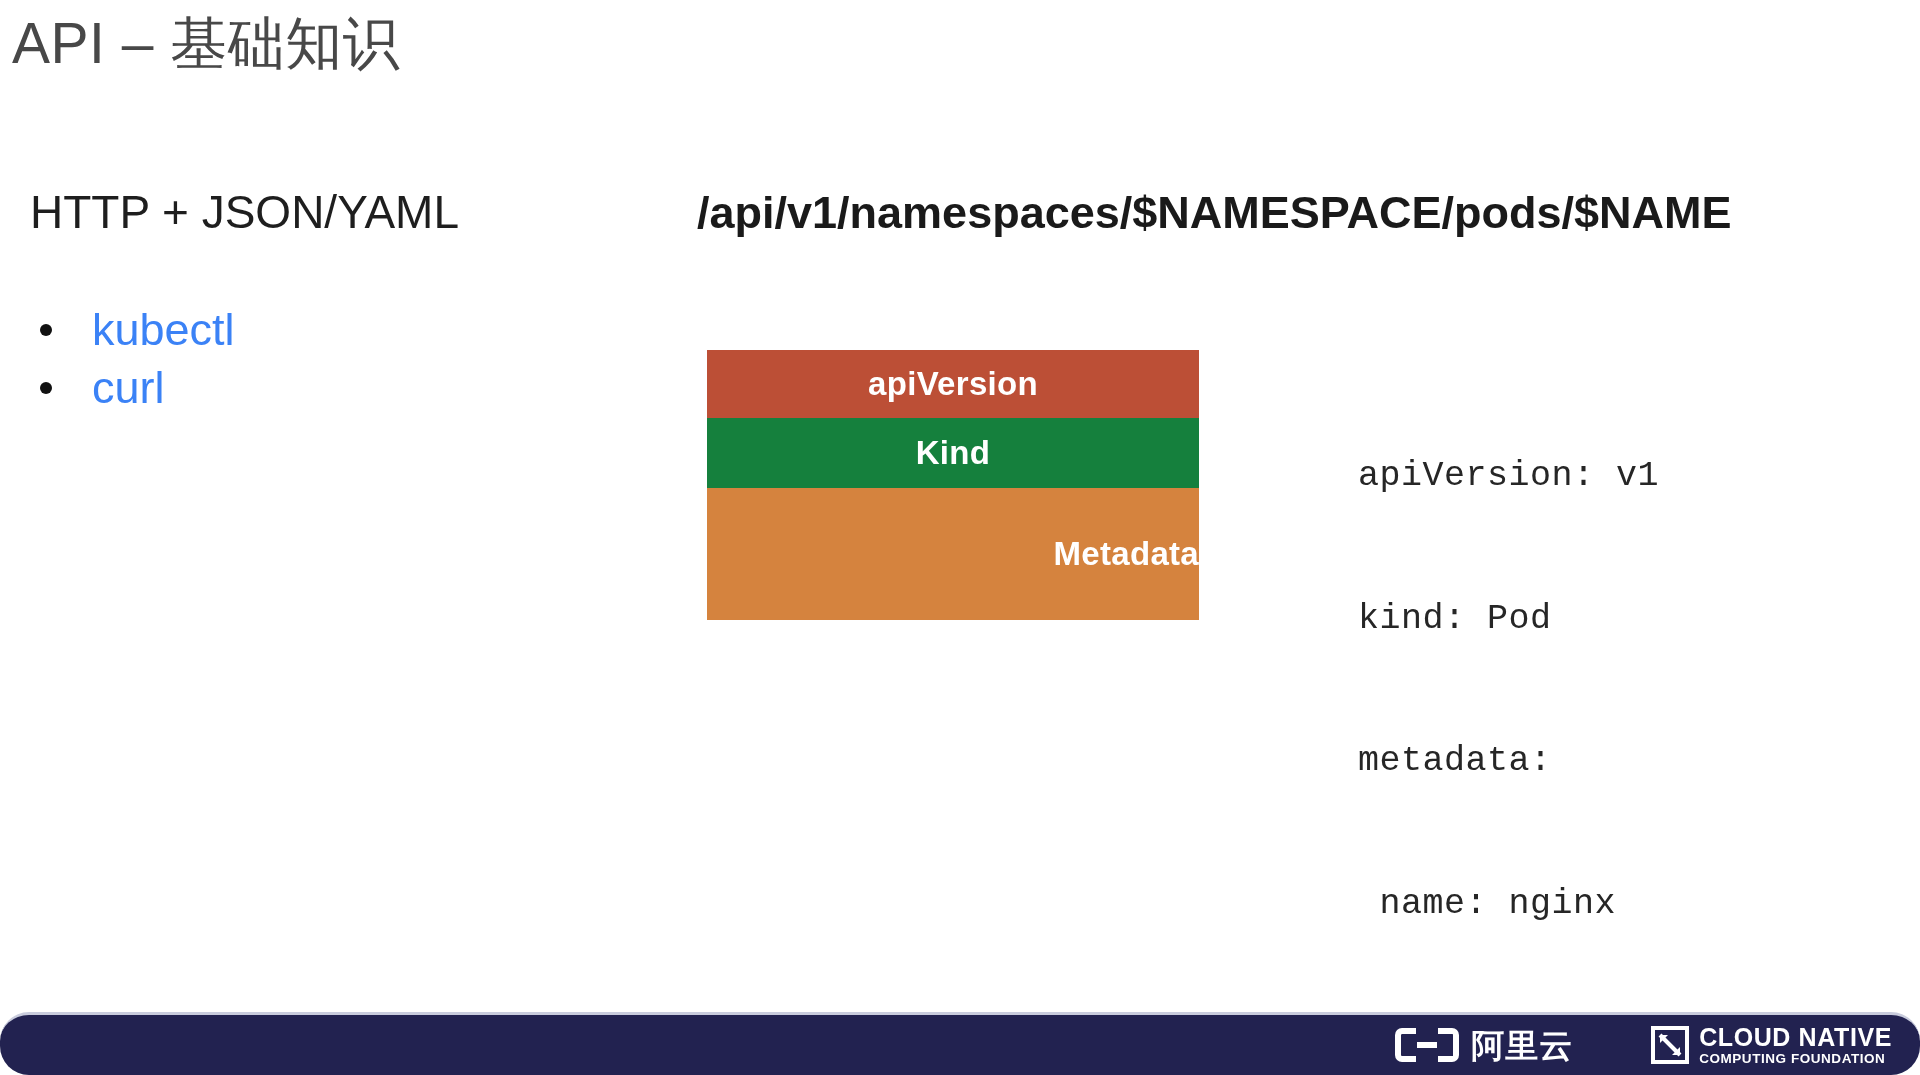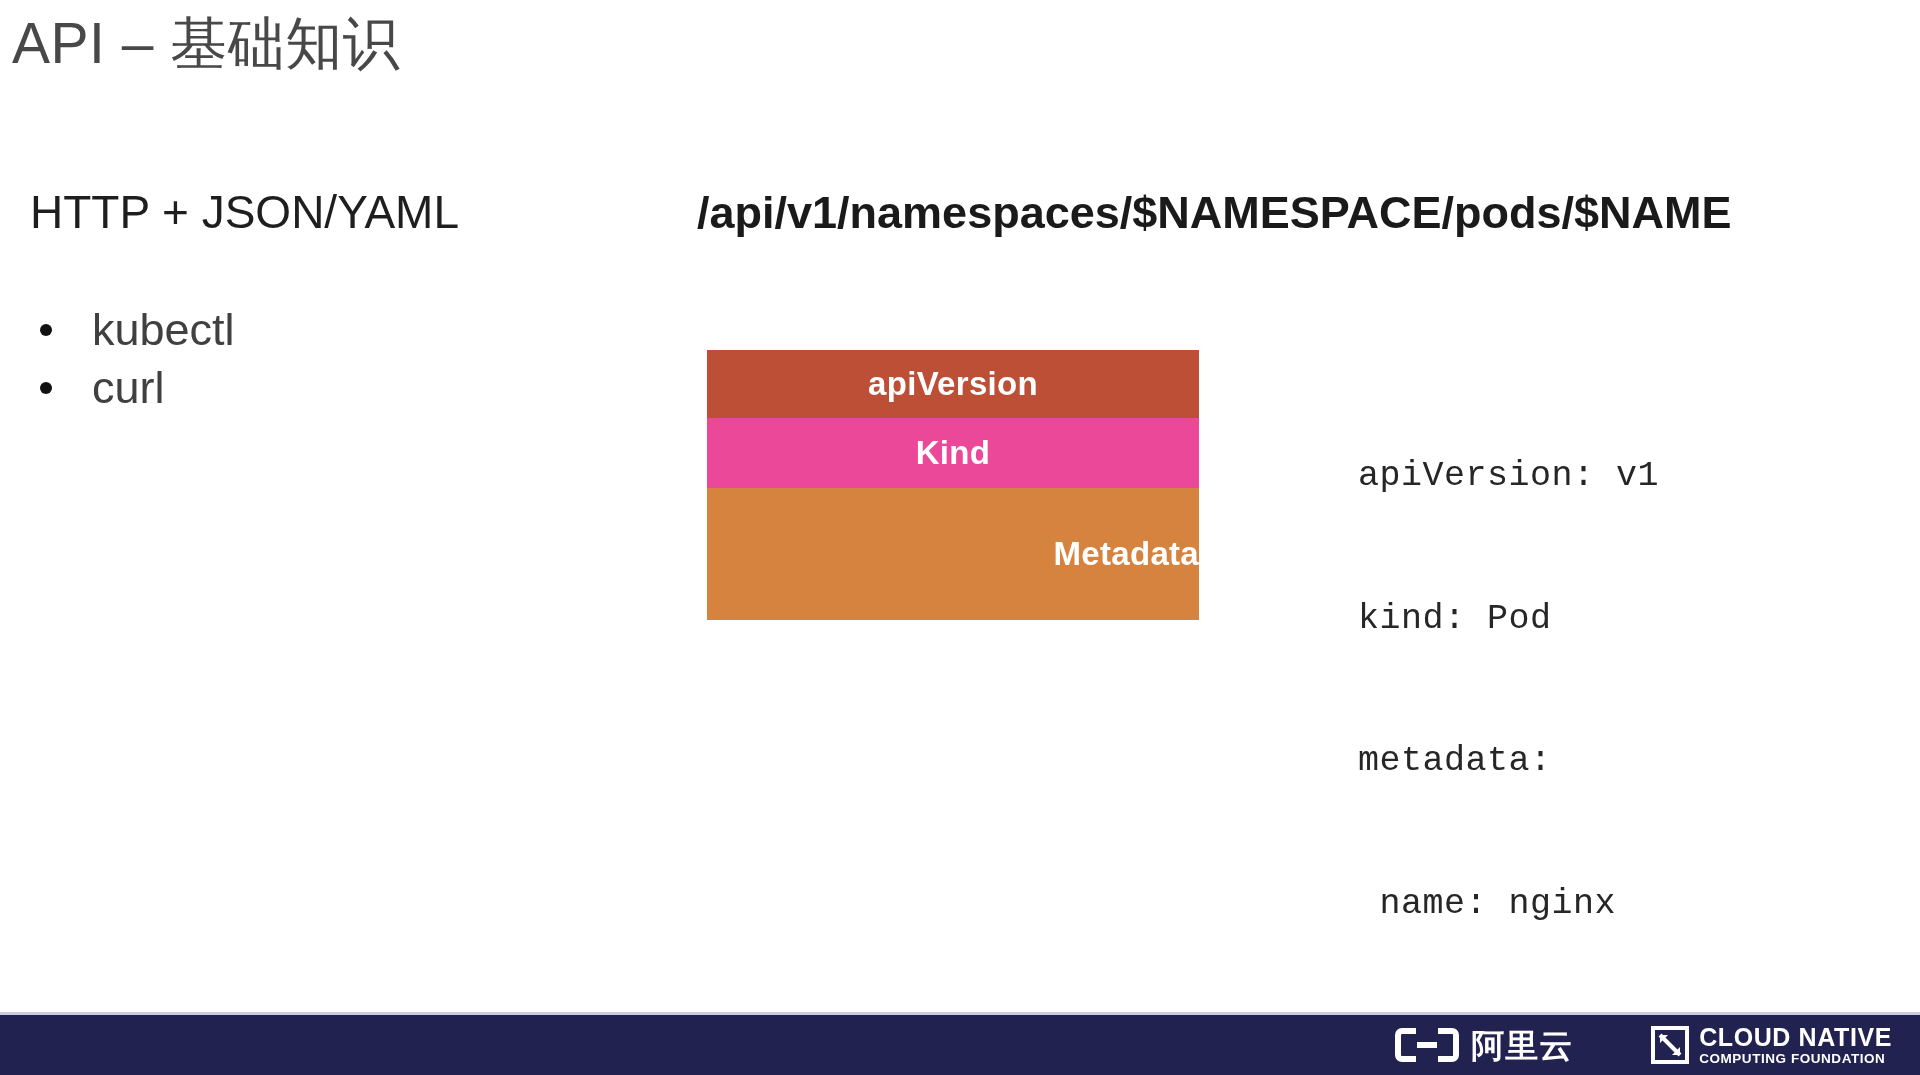--- a/index.html
+++ b/index.html
@@ -45,21 +45,21 @@
   #tools-list {
     list-style: none;
     margin: 0;
     padding: 0;
     margin-top: 64px;
   }
   #tools-list li {
     position: relative;
     font-size: 45px;
     font-weight: 400;
-    color: #404040;
+    color: #3b82f6;
     line-height: 1.18;
     padding-left: 62px;
     margin-bottom: 5px;
     white-space: nowrap;
   }
   #tools-list li .bullet-dot {
     position: absolute;
     left: 10px;
     top: 50%;
     transform: translateY(-50%);
@@ -123,20 +123,21 @@
     right: 0;
     bottom: 0;
     height: 63px;
     background: #222250;
     border-top: 3px solid #c9ccdd;
     display: flex;
     align-items: center;
     justify-content: flex-end;
     padding-right: 28px;
     box-sizing: border-box;
+    border-radius: 29px;
   }
   #footer-logos {
     display: flex;
     align-items: center;
     gap: 46px;
   }
   
   #aliyun-logo {
     display: flex;
     align-items: center;
@@ -229,21 +230,21 @@
     </li>
   </ul>
 </div>
 
 <div id="api-path">/api/v1/namespaces/$NAMESPACE/pods/$NAME</div>
 
 <div id="layer-diagram">
   <div class="layer-block" style="background:#bc4f36;height:68px;">
     <span>apiVersion</span>
   </div>
-  <div class="layer-block" style="background:#ec4899;height:70px;">
+  <div class="layer-block" style="background:#15803d;height:70px;">
     <span>Kind</span>
   </div>
   <div class="layer-block" style="background:#d5833e;height:132px;justify-content:flex-end;">
     <span>Metadata</span>
   </div>
 </div>
 
 <div id="yaml-code">
   <div class="yaml-line">apiVersion: v1</div>
   <div class="yaml-line">kind: Pod</div>

